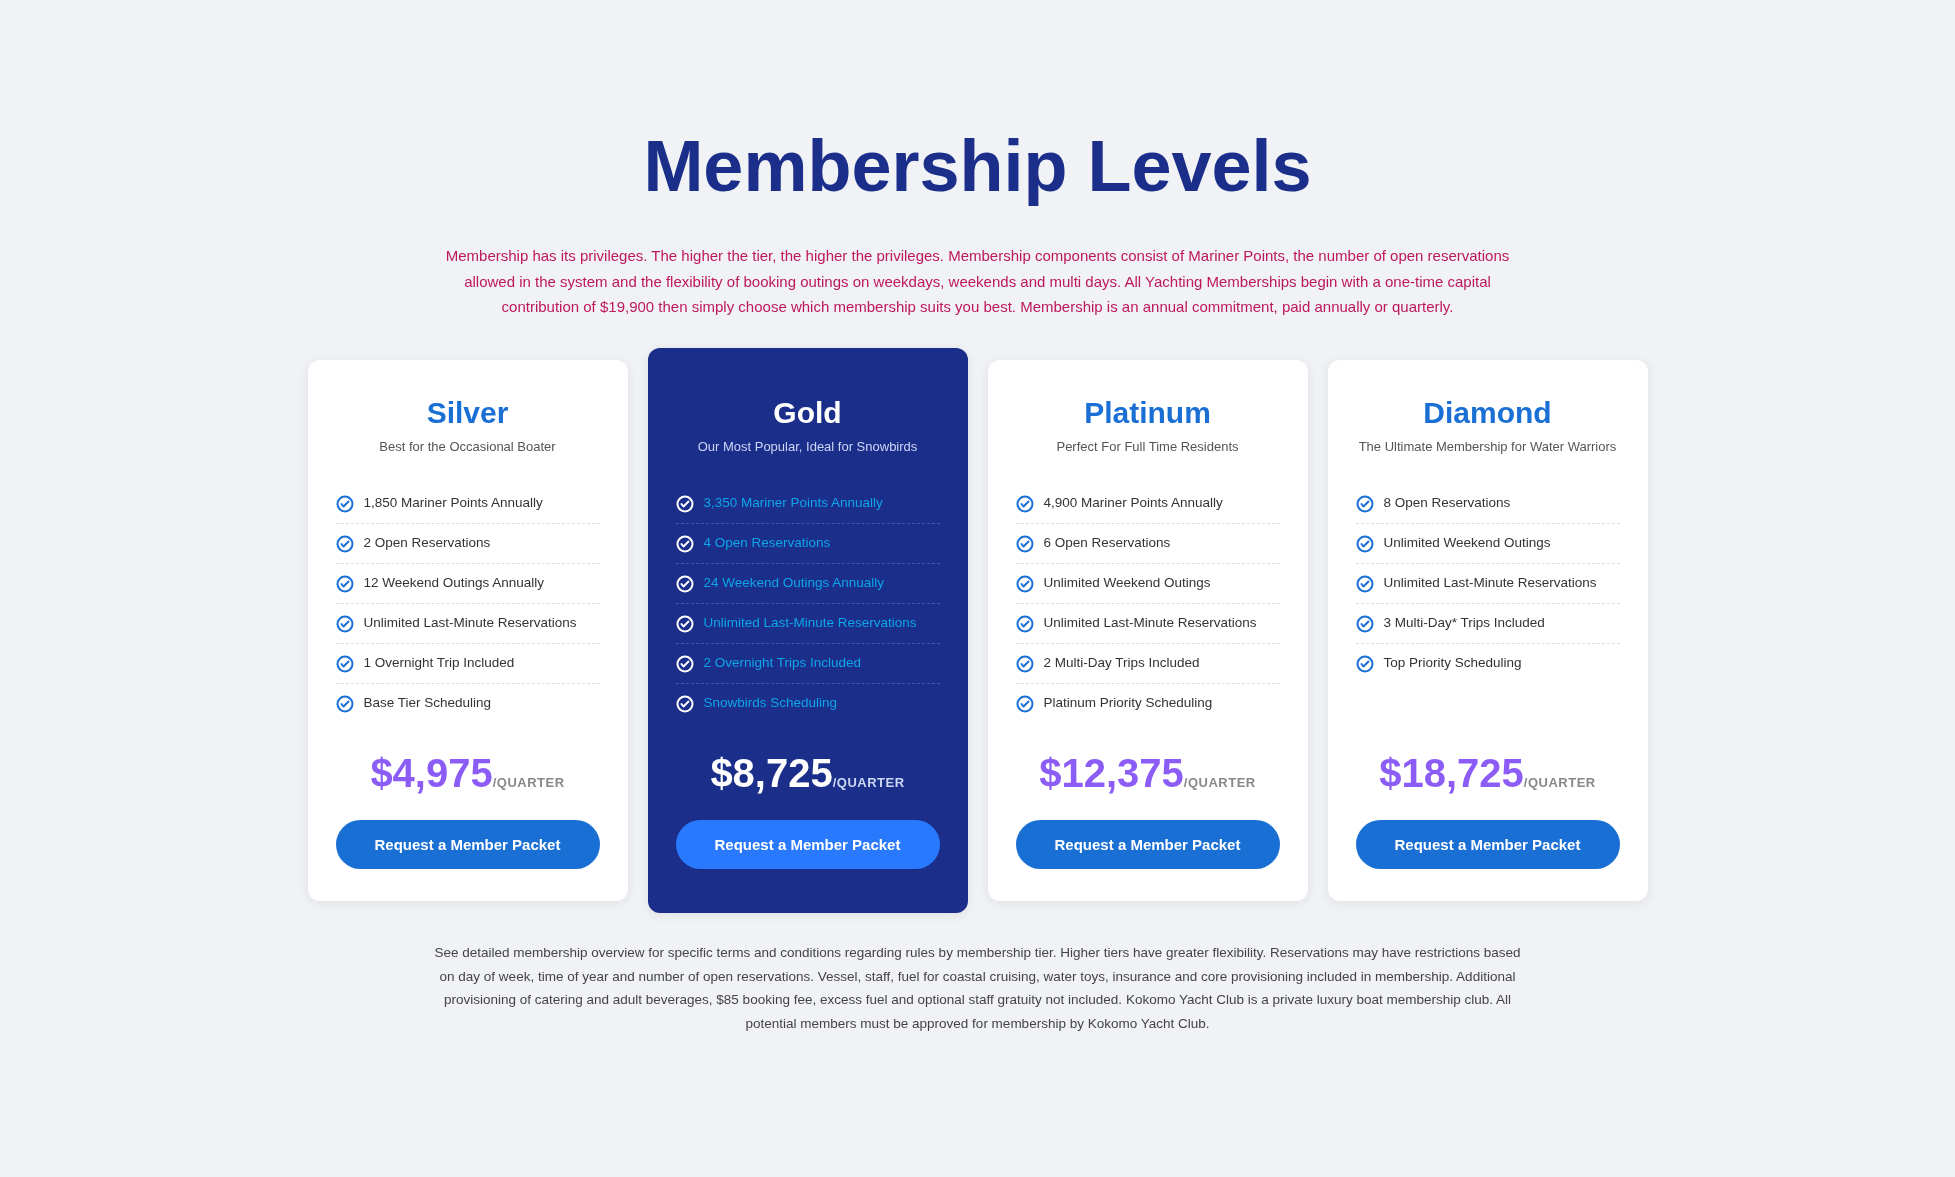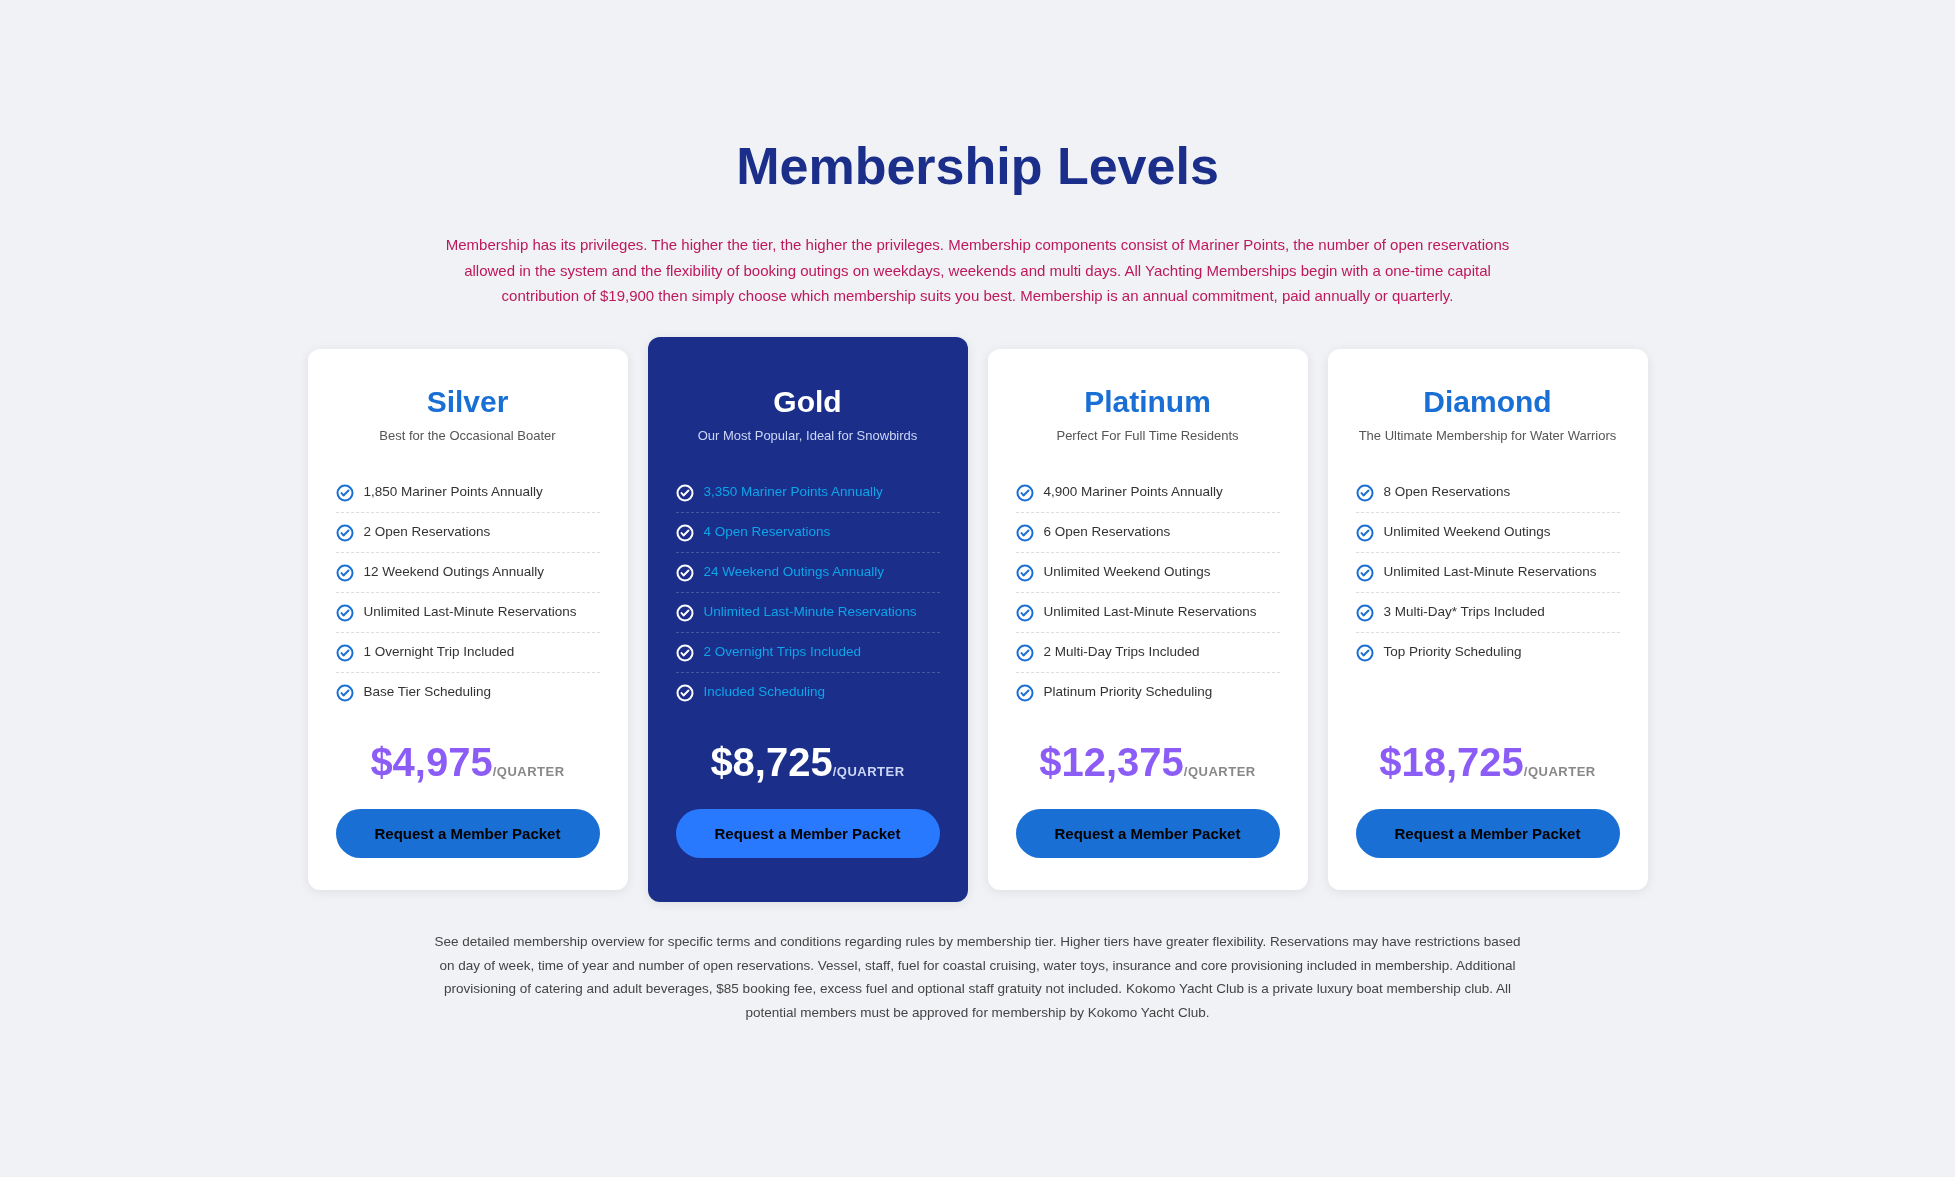--- a/index.html
+++ b/index.html
@@ -11,21 +11,21 @@
       align-items: center;
       justify-content: center;
       padding: 40px 20px;
     }
     .page-container {
       max-width: 1400px;
       width: 100%;
       text-align: center;
     }
     .page-title {
-      font-size: 52px;
+      font-size: 72px;
       font-weight: 700;
       color: #1a2e8a;
       margin-bottom: 36px;
     }
     .page-description {
       font-size: 15px;
       color: #be185d;
       line-height: 1.7;
       max-width: 1100px;
       margin: 0 auto 40px;
@@ -137,21 +137,21 @@
       font-size: 13px;
       color: #888;
       font-weight: 600;
       letter-spacing: 0.5px;
     }
     .card.featured .price-period {
       color: #ccd6f6;
     }
     .cta-button {
       background: #1a6fd4;
-      color: #000000;
+      color: #ffffff;
       border: none;
       border-radius: 50px;
       padding: 16px 20px;
       font-size: 15px;
       font-weight: 600;
       cursor: pointer;
       width: 100%;
       transition: background 0.2s;
     }
     .card.featured .cta-button {
@@ -260,21 +260,21 @@
               <circle cx="9" cy="9" r="7.5" class="check-circle"></circle>
               <polyline points="5.5,9 7.5,11.5 12.5,6.5" class="check-mark"></polyline>
             </svg>
             <span>2 Overnight Trips Included</span>
           </li>
           <li class="feature-item">
             <svg class="check-icon" viewBox="0 0 18 18">
               <circle cx="9" cy="9" r="7.5" class="check-circle"></circle>
               <polyline points="5.5,9 7.5,11.5 12.5,6.5" class="check-mark"></polyline>
             </svg>
-            <span>Included Scheduling</span>
+            <span>Snowbirds Scheduling</span>
           </li>
         </ul>
         <div class="price-section"><span class="price">$8,725</span><span class="price-period">/QUARTER</span></div>
         <button class="cta-button">Request a Member Packet</button>
       </div>
       <div class="card">
         <div class="card-title">Platinum</div>
         <div class="card-subtitle">Perfect For Full Time Residents</div>
         <ul class="features-list">
           <li class="feature-item">

